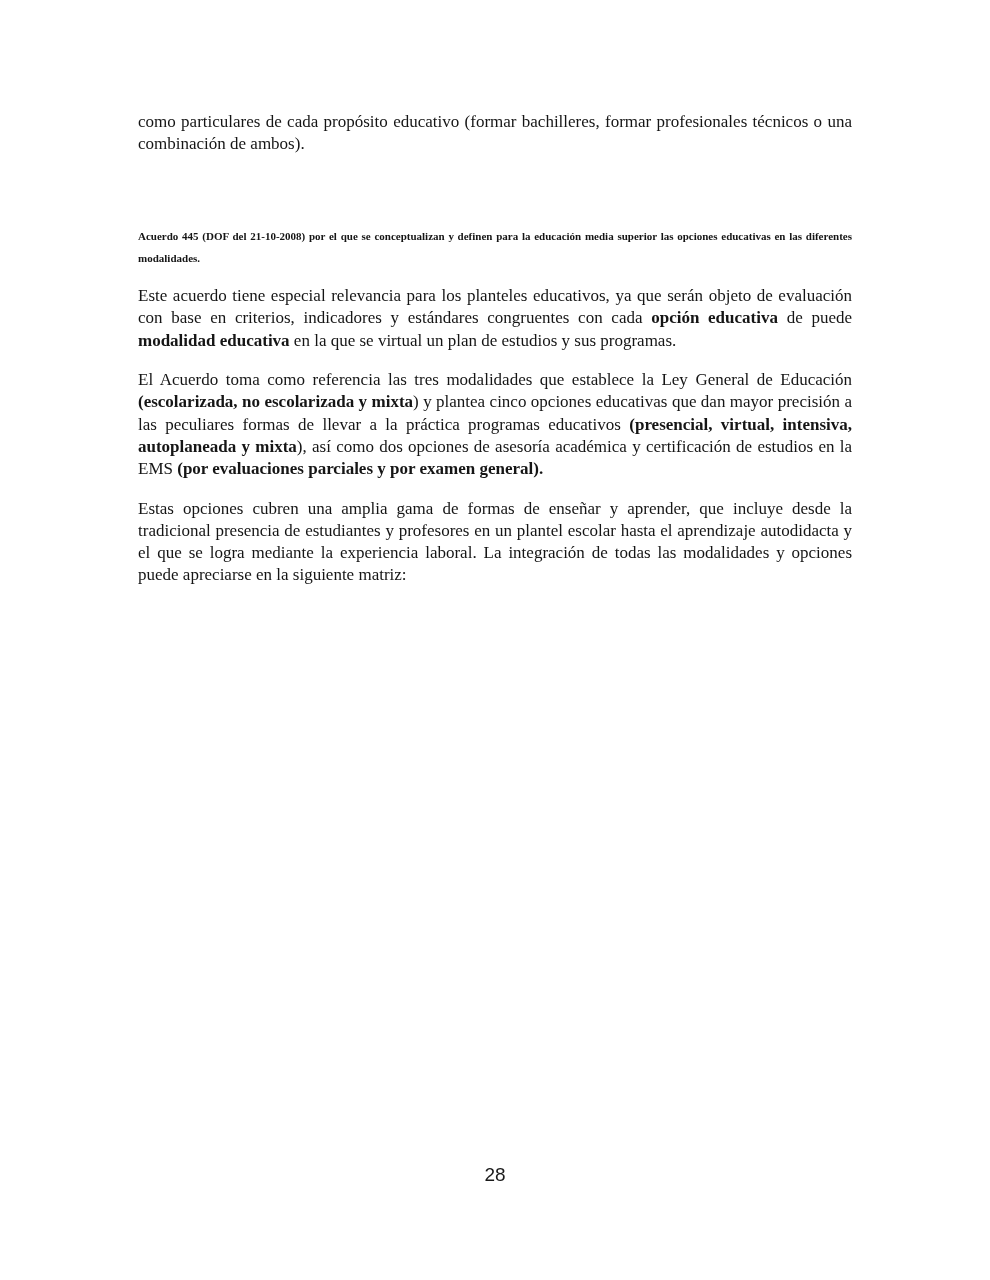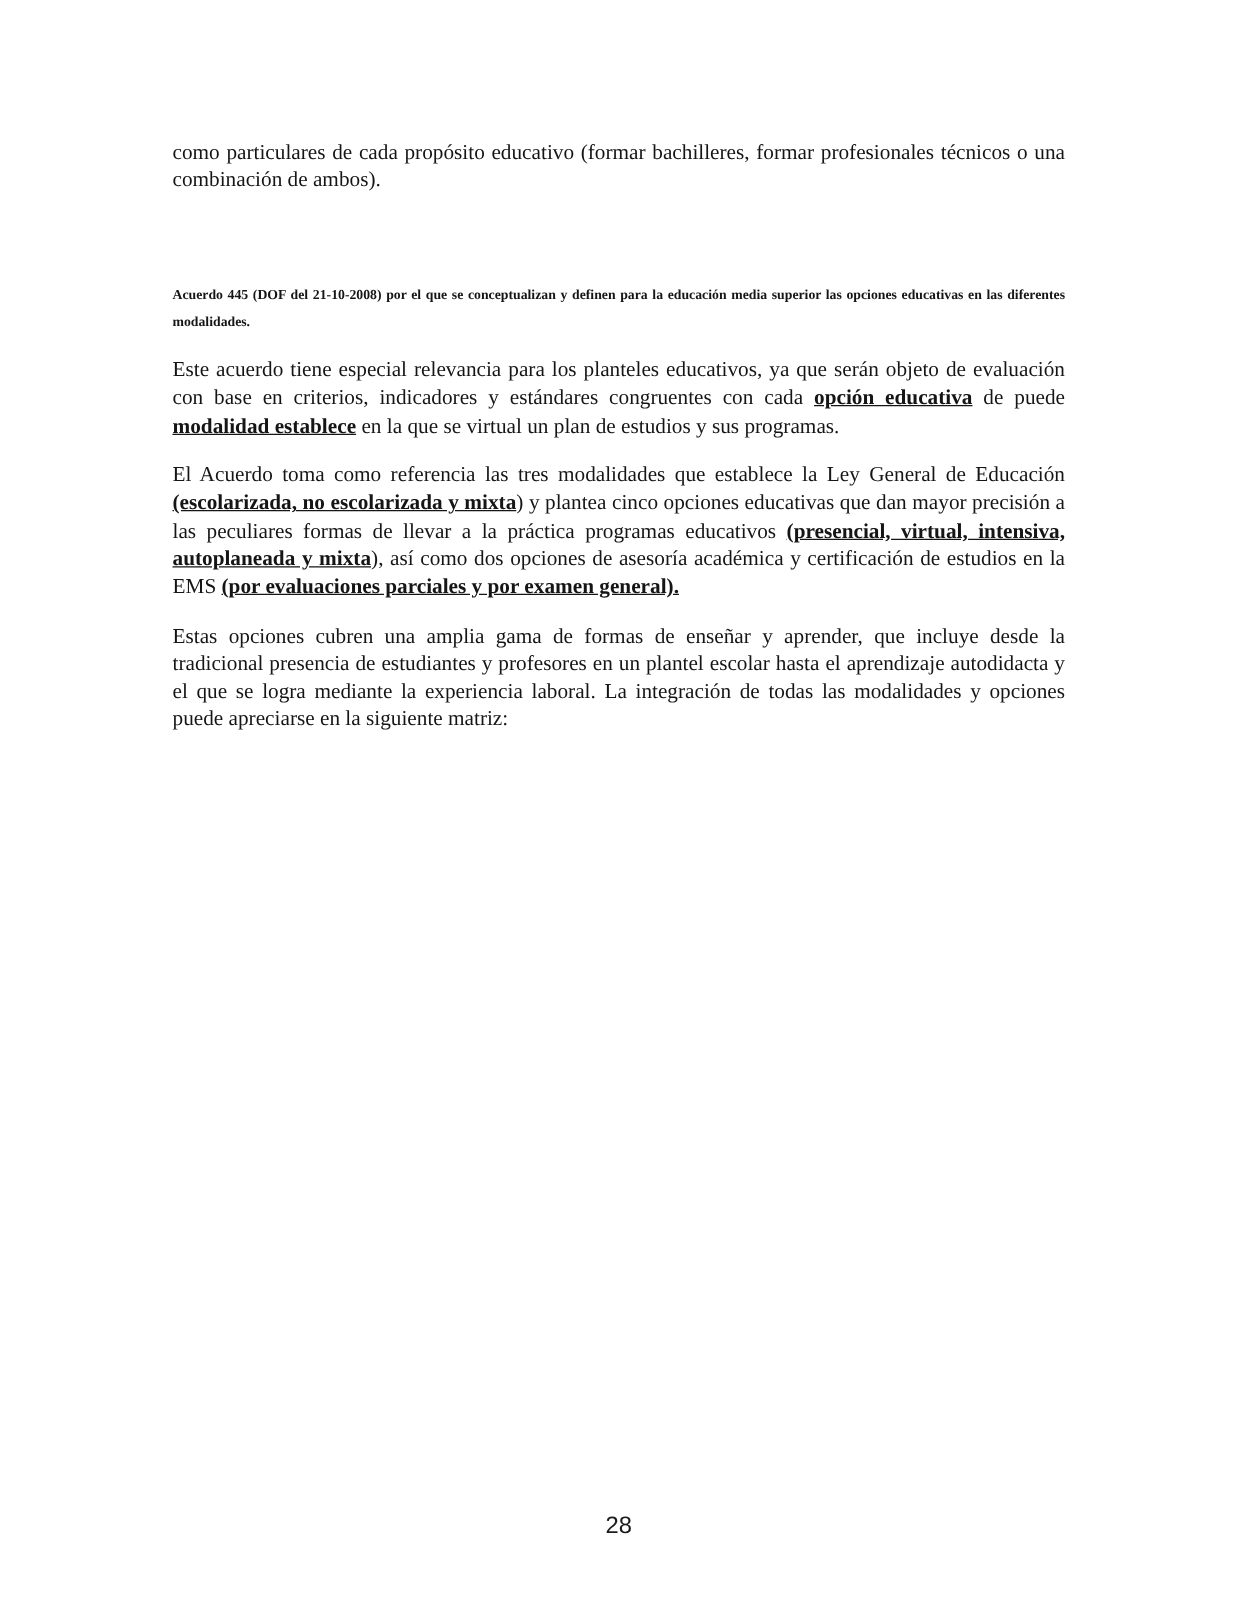--- a/index.html
+++ b/index.html
@@ -34,46 +34,45 @@
   }
   .heading {
     font-size: 11px;
     line-height: 22.3px;
     font-weight: bold;
     margin: 69px 0 16px 0;
     text-align: justify;
   }
   .bold-run {
     font-weight: bold;
-    text-decoration: underline;
   }
   .page-number {
     position: absolute;
     left: 0;
-    top: 1210px;
+    top: 1164px;
     width: 990px;
     text-align: center;
     font-family: "Liberation Sans", sans-serif;
     font-size: 19px;
     line-height: 22px;
     color: #1a1a1a;
   }
 </style>
 </head>
 <body>
 
 <div class="page">
 
   <main class="text-column">
 
     <p class="para"><span>como particulares de cada propósito educativo (formar bachilleres, formar profesionales técnicos o una combinación de ambos).</span></p>
 
     <h2 class="heading"><span>Acuerdo 445 (DOF del 21-10-2008) por el que se conceptualizan y definen para la educación media superior las opciones educativas en las diferentes modalidades.</span></h2>
 
-    <p class="para"><span>Este acuerdo tiene especial relevancia para los planteles educativos, ya que serán objeto de evaluación con base en criterios, indicadores y estándares congruentes con cada </span><span class="bold-run">opción educativa</span><span> de puede </span><span class="bold-run">modalidad establece</span><span> en la que se virtual un plan de estudios y sus programas.</span></p>
+    <p class="para"><span>Este acuerdo tiene especial relevancia para los planteles educativos, ya que serán objeto de evaluación con base en criterios, indicadores y estándares congruentes con cada </span><span class="bold-run">opción educativa</span><span> de puede </span><span class="bold-run">modalidad educativa</span><span> en la que se virtual un plan de estudios y sus programas.</span></p>
 
     <p class="para"><span>El Acuerdo toma como referencia las tres modalidades que establece la Ley General de Educación </span><span class="bold-run">(escolarizada, no escolarizada y mixta</span><span>) y plantea cinco opciones educativas que dan mayor precisión a las peculiares formas de llevar a la práctica programas educativos </span><span class="bold-run">(presencial, virtual, intensiva, autoplaneada y mixta</span><span>), así como dos opciones de asesoría académica y certificación de estudios en la EMS </span><span class="bold-run">(por evaluaciones parciales y por examen general).</span></p>
 
     <p class="para"><span>Estas opciones cubren una amplia gama de formas de enseñar y aprender, que incluye desde la tradicional presencia de estudiantes y profesores en un plantel escolar hasta el aprendizaje autodidacta y el que se logra mediante la experiencia laboral. La integración de todas las modalidades y opciones puede apreciarse en la siguiente matriz:</span></p>
 
   </main>
 
   <footer>
     <div class="page-number">28</div>
   </footer>

